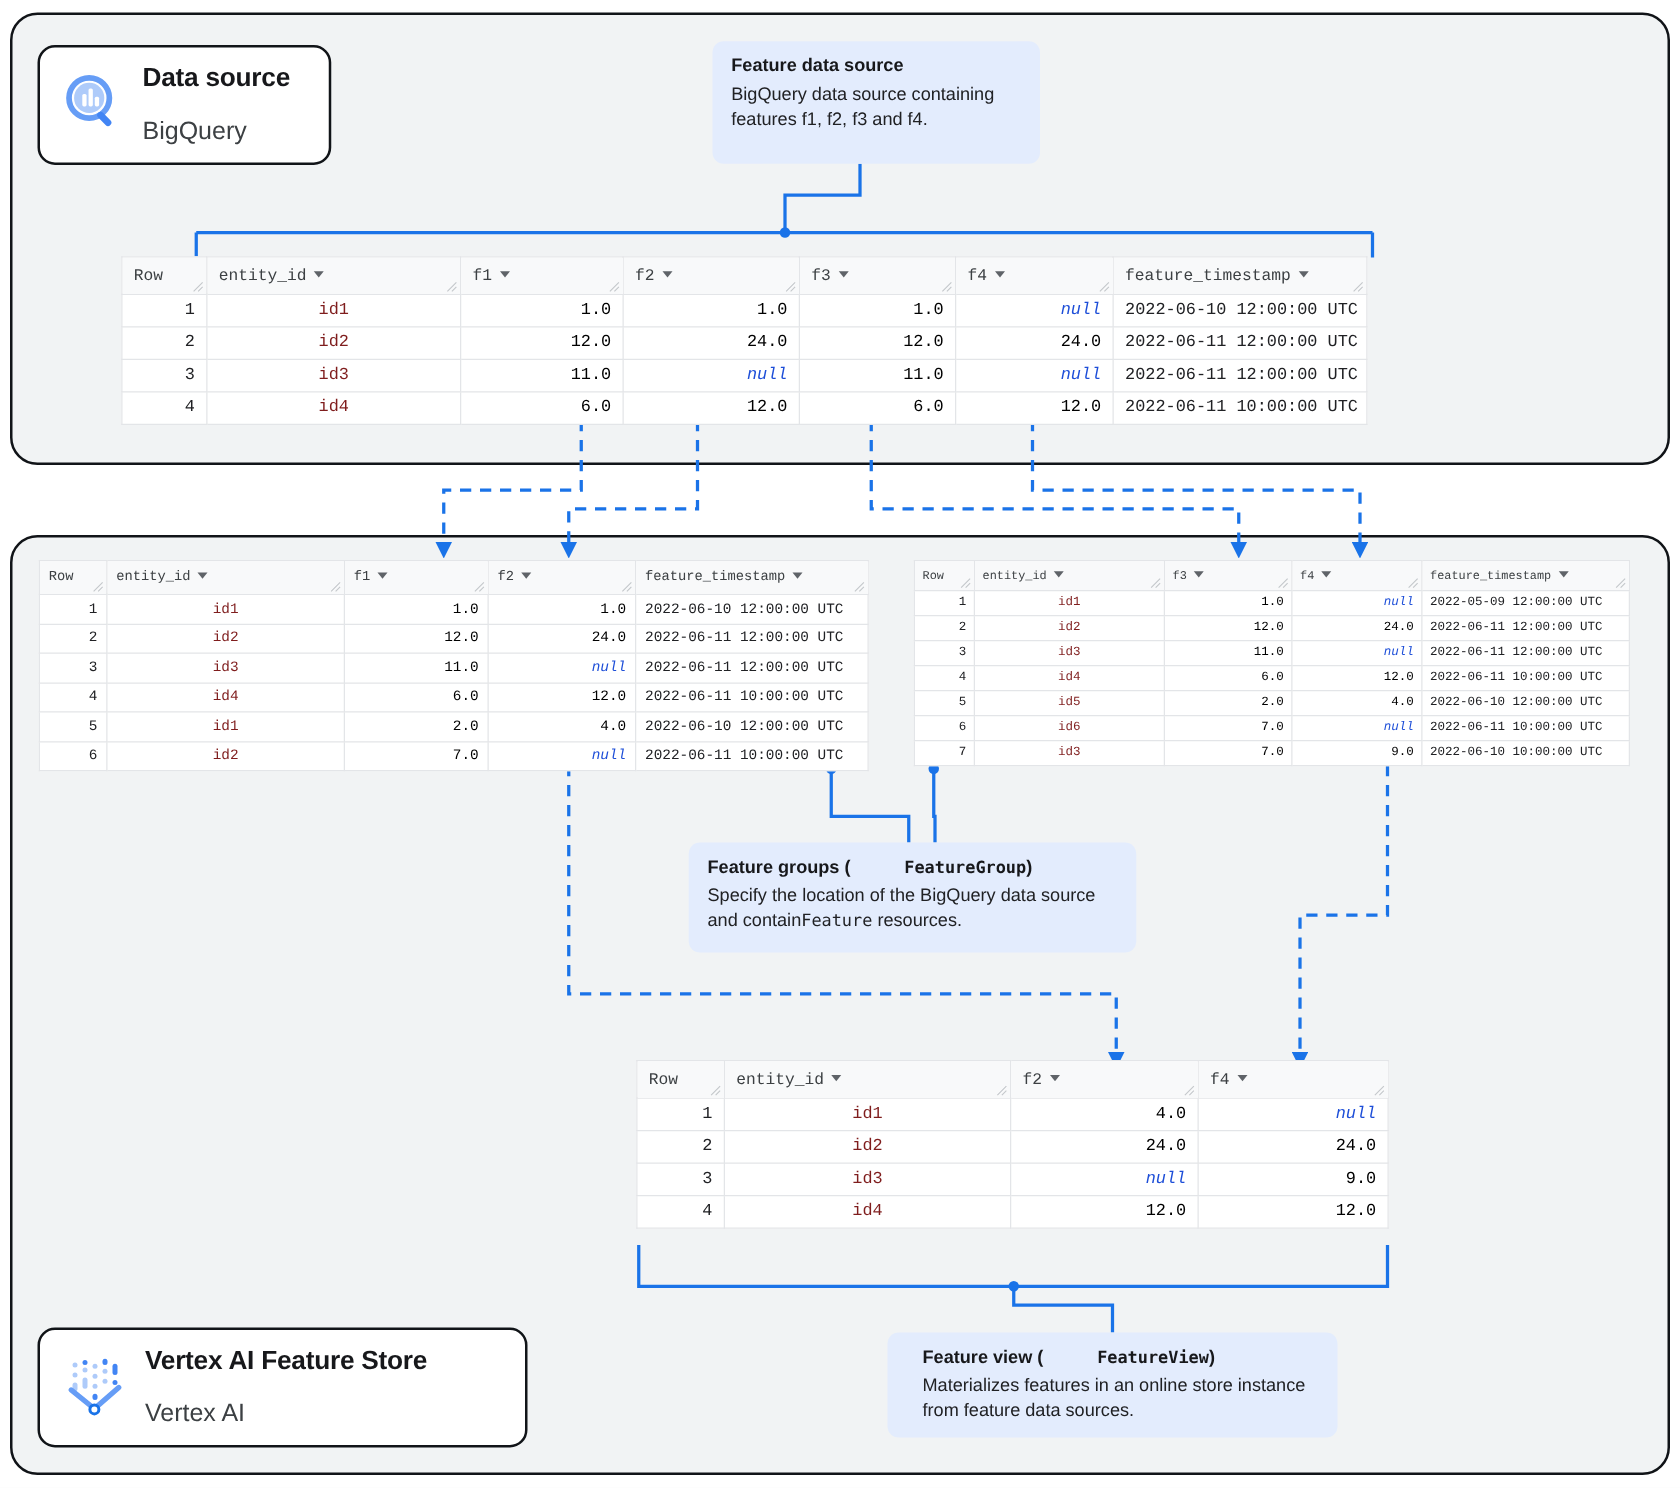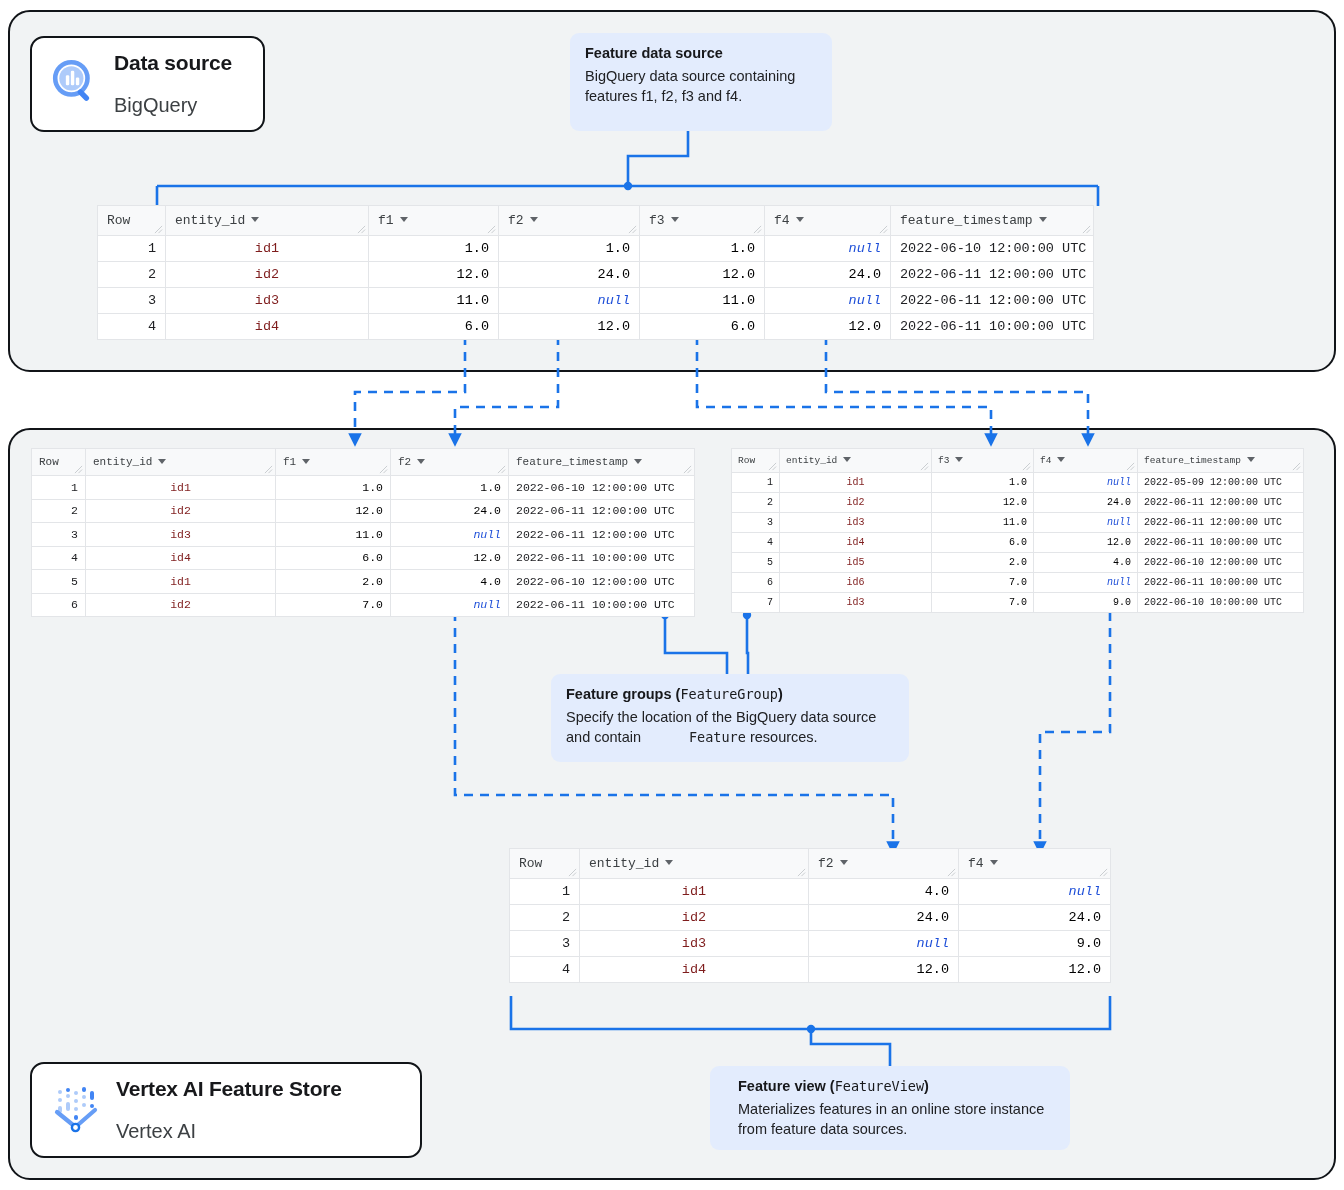--- a/index.html
+++ b/index.html
@@ -48,27 +48,26 @@
     background: #e3ecfd;
     border-radius: 9px;
     box-sizing: border-box;
     padding: 12px 15px 14px 15px;
   }
   .note-title {
     font-size: 14.5px; font-weight: bold; color: #17181b; margin-bottom: 6px;
   }
   .note-title .mono {
     font-family: "DejaVu Sans Mono", "Liberation Mono", monospace;
-    font-size: 13.5px; font-weight: normal;
+    font-size: 13.5px; font-weight: bold; margin-left: 43px;
   }
   .note-body { font-size: 14.5px; color: #202124; line-height: 1.36; }
   .note-body .mono {
     font-family: "DejaVu Sans Mono", "Liberation Mono", monospace;
     font-size: 13.5px;
-    padding-left: 48px;
   }
 
   
   .tbl {
     position: absolute;
     background: #ffffff;
     border-collapse: collapse;
     box-sizing: border-box;
     border: 1px solid #e6e8eb;
     table-layout: fixed;

